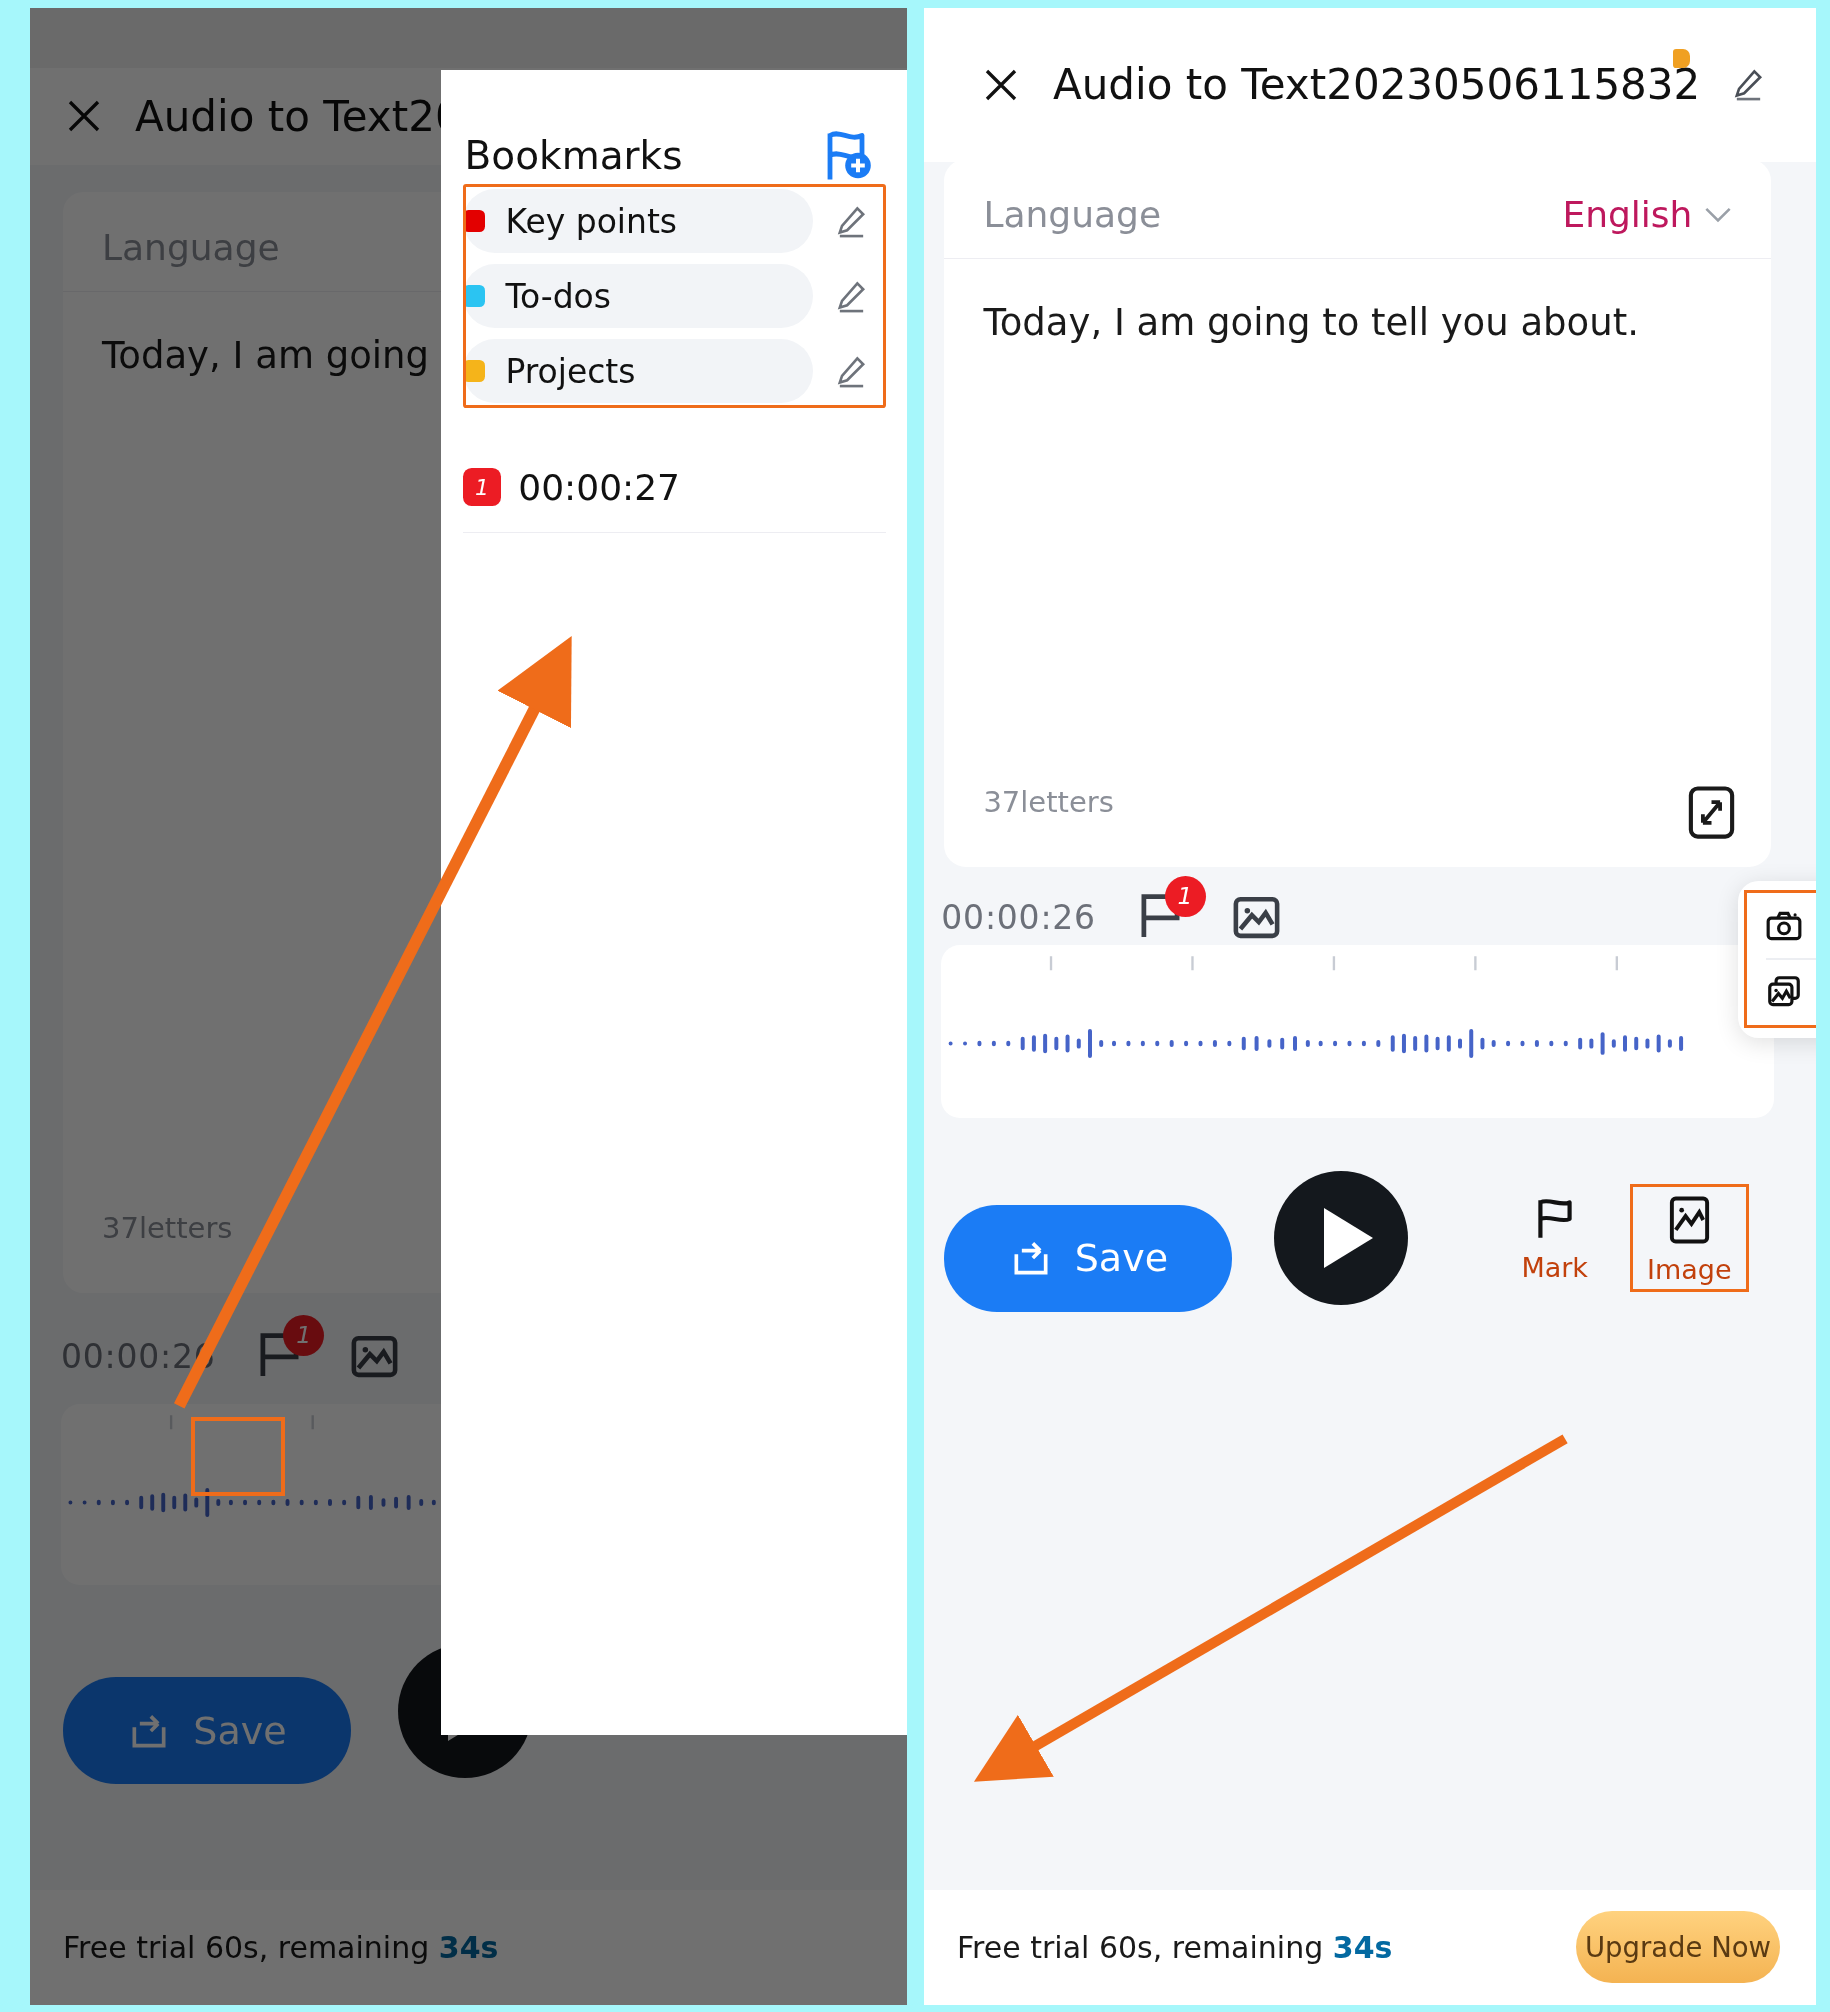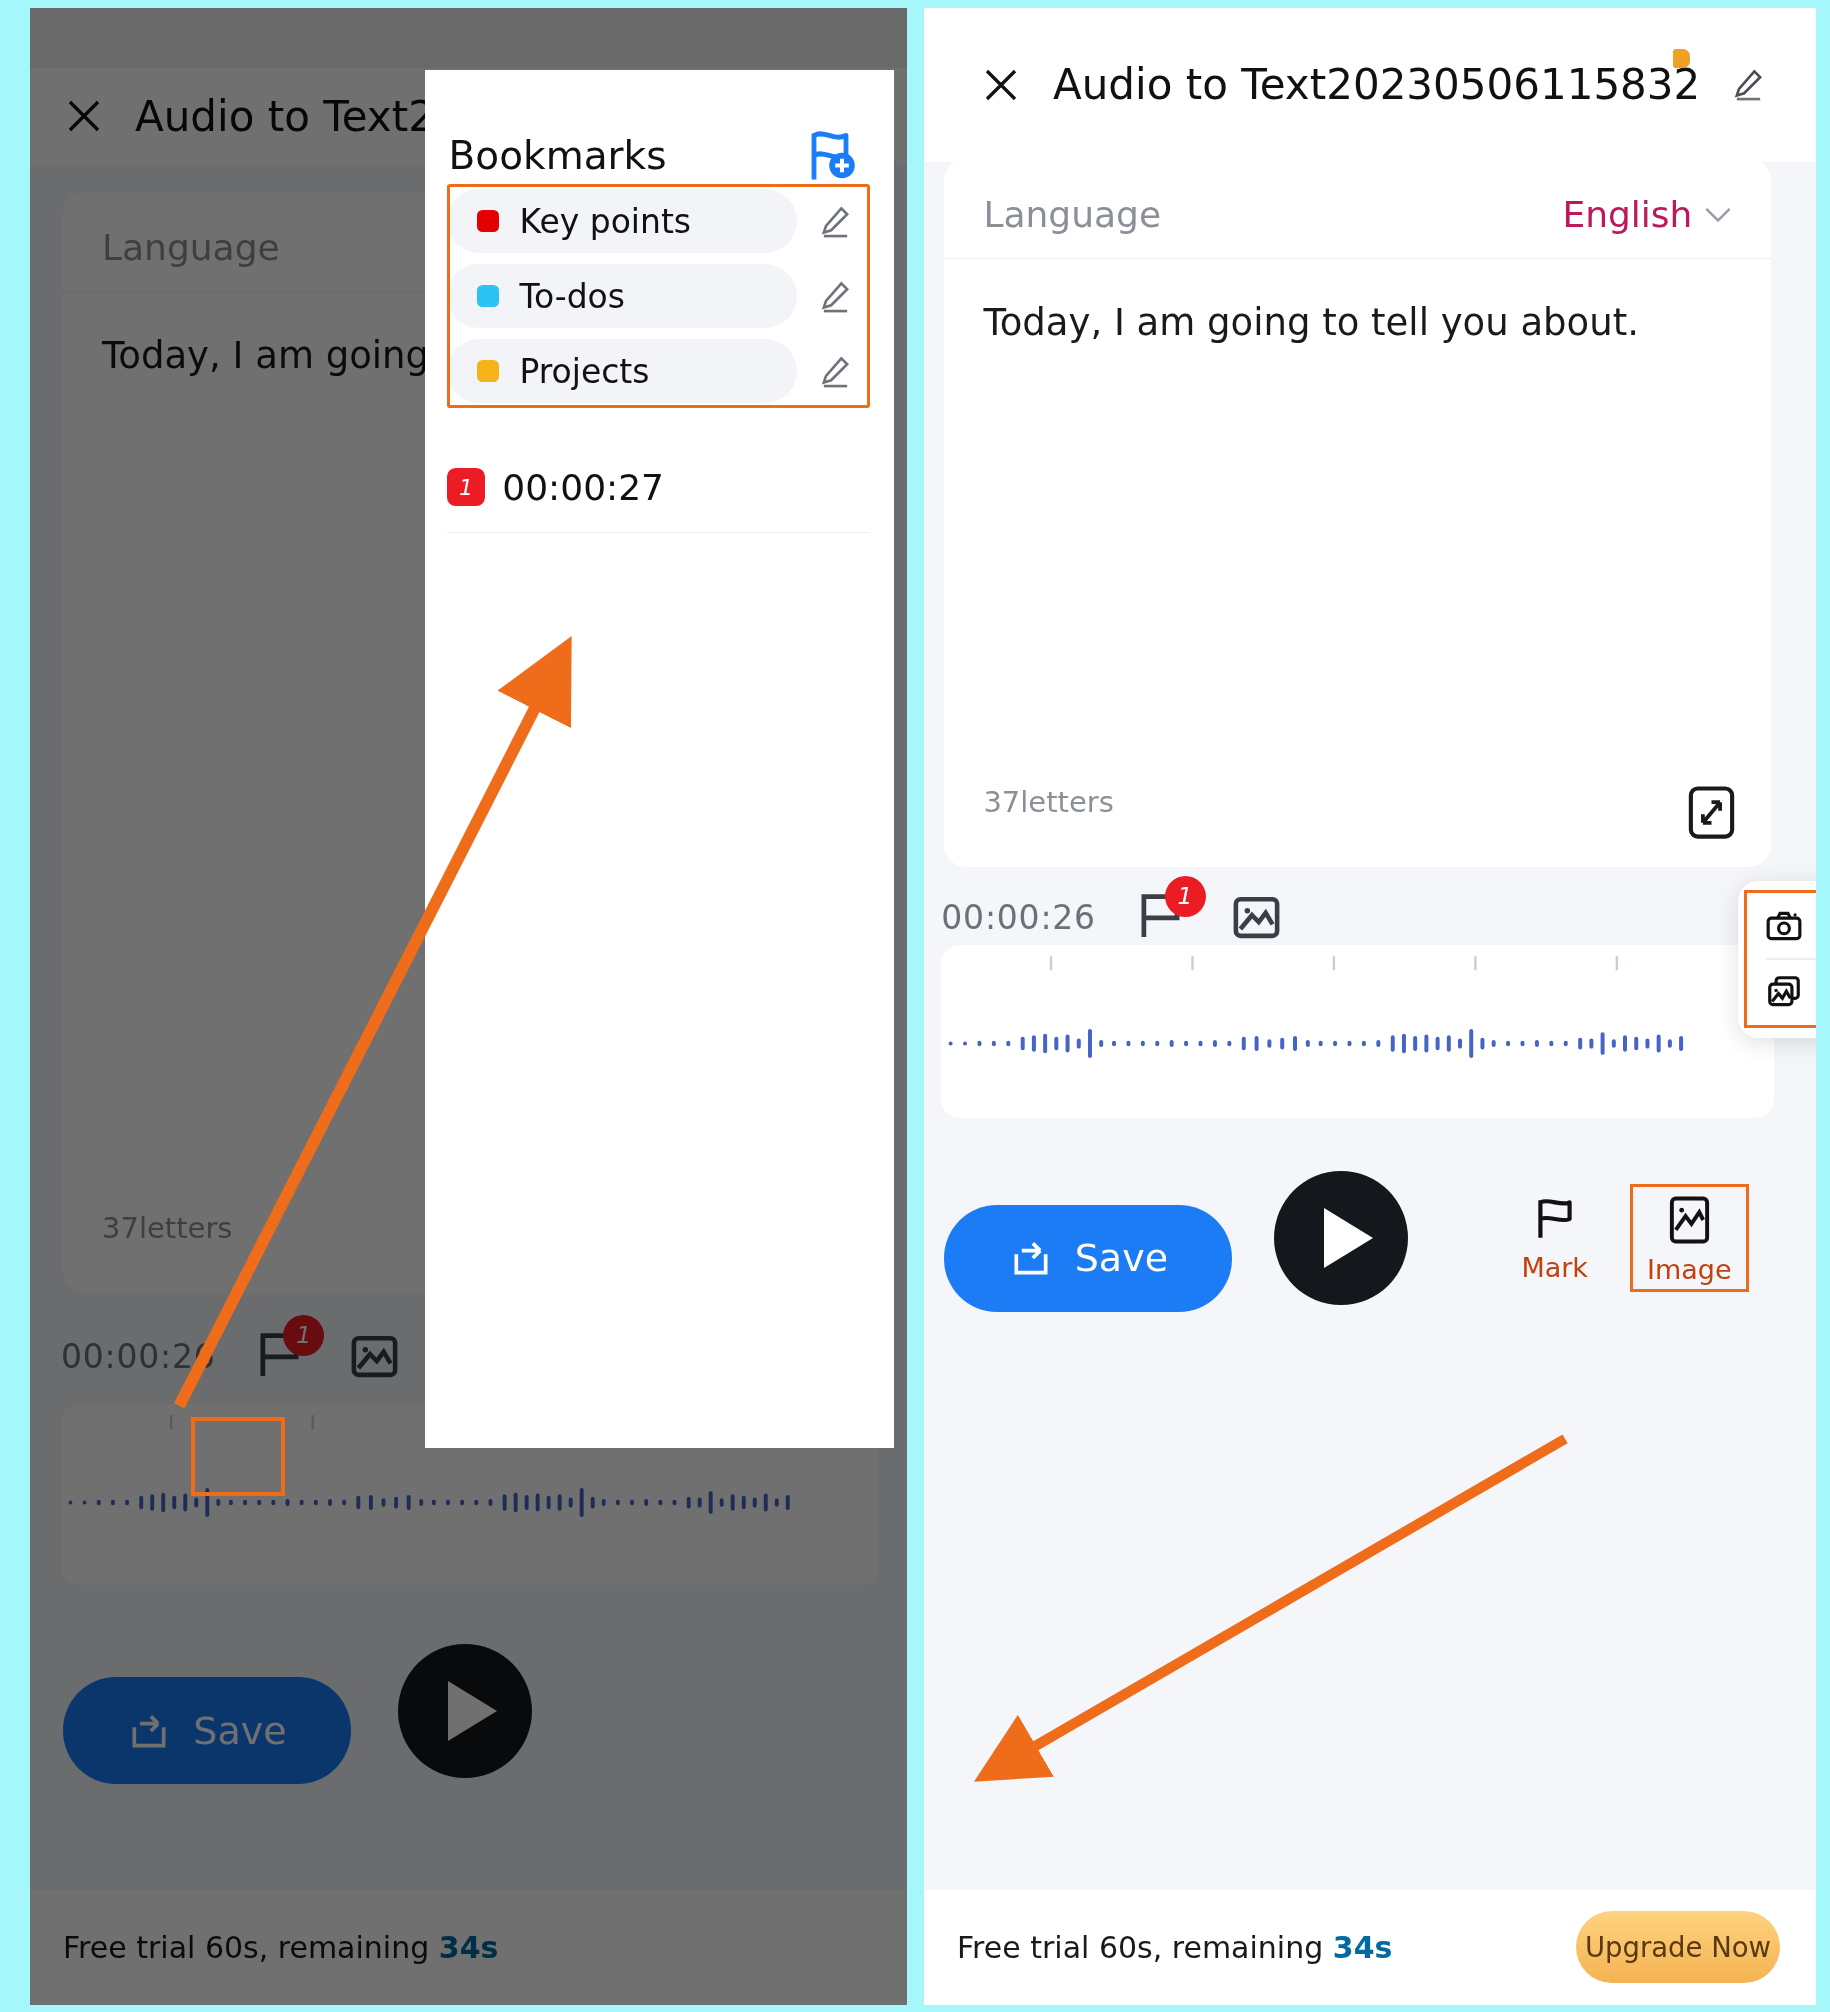--- a/index.html
+++ b/index.html
@@ -125,38 +125,38 @@
   .trial-num { color: #0369a1; font-weight: bold; }
   .upgrade {
     width: 204px; height: 72px; border-radius: 36px;
     background: linear-gradient(180deg,#ffd27f,#f4b352);
     display: flex; align-items: center; justify-content: center;
     color: #5a3a12; font-size: 27.5px;
   }
 
   
   .sheet {
-    position: absolute; left: 395px; top: 62px;
-    width: 469px; height: 1378px; background: #ffffff; z-index: 60;
+    position: absolute; left: 411px; top: 62px;
+    width: 469px; height: 1665px; background: #ffffff; z-index: 60;
   }
   .sheet-hd {
     display: flex; align-items: center; justify-content: space-between;
     padding: 57px 36px 0 23.6px;
   }
   .sheet-title { font-size: 39px; color: #111; }
   .flag-add { width: 52px; height: 57px; }
   .bm-box {
     position: absolute; left: 22px; top: 114px; width: 423px; height: 224px;
     border: 3.9px solid #ef6c1a; border-radius: 3.1px;
   }
   .bm-list { position: absolute; left: 22px; top: 114px; width: 423px; }
   .bm-row { display: flex; align-items: center; height: 75px; gap: 0; }
   .bm-pill {
     flex: 1; height: 64px; background: #f2f4f7; border-radius: 32px;
-    display: flex; align-items: center; gap: 20.4px; padding-left: 30px;
+    display: flex; align-items: center; gap: 20.4px; 
   }
   .sw { width: 22px; height: 22px; border-radius: 5.5px; flex: none; }
   .bm-name { font-size: 33px; color: #111; }
   .bm-edit { width: 35px; height: 35px; margin: 0 17.3px 0 20.4px; flex: none; }
   .ts-row {
     position: absolute; left: 22px; top: 397px; width: 423px;
     display: flex; align-items: center; gap: 17.3px;
   }
   .ts-chip {
     width: 38px; height: 38px; border-radius: 8.6px; background: #ec1c24;

